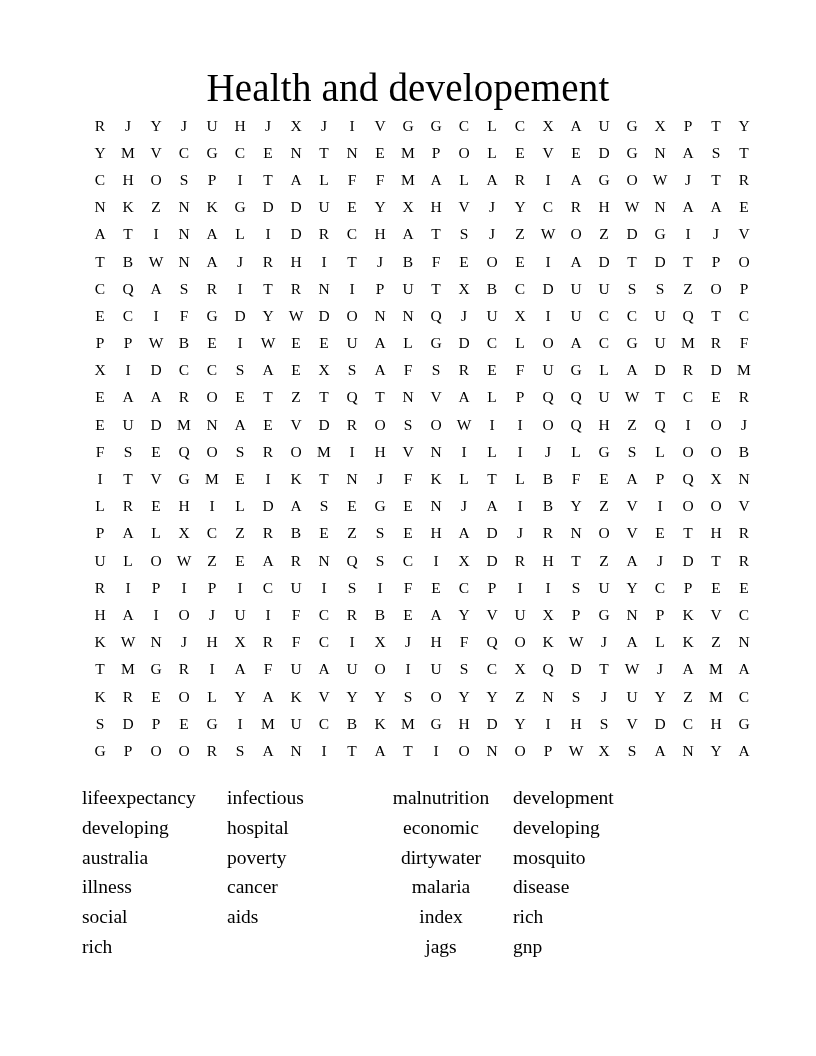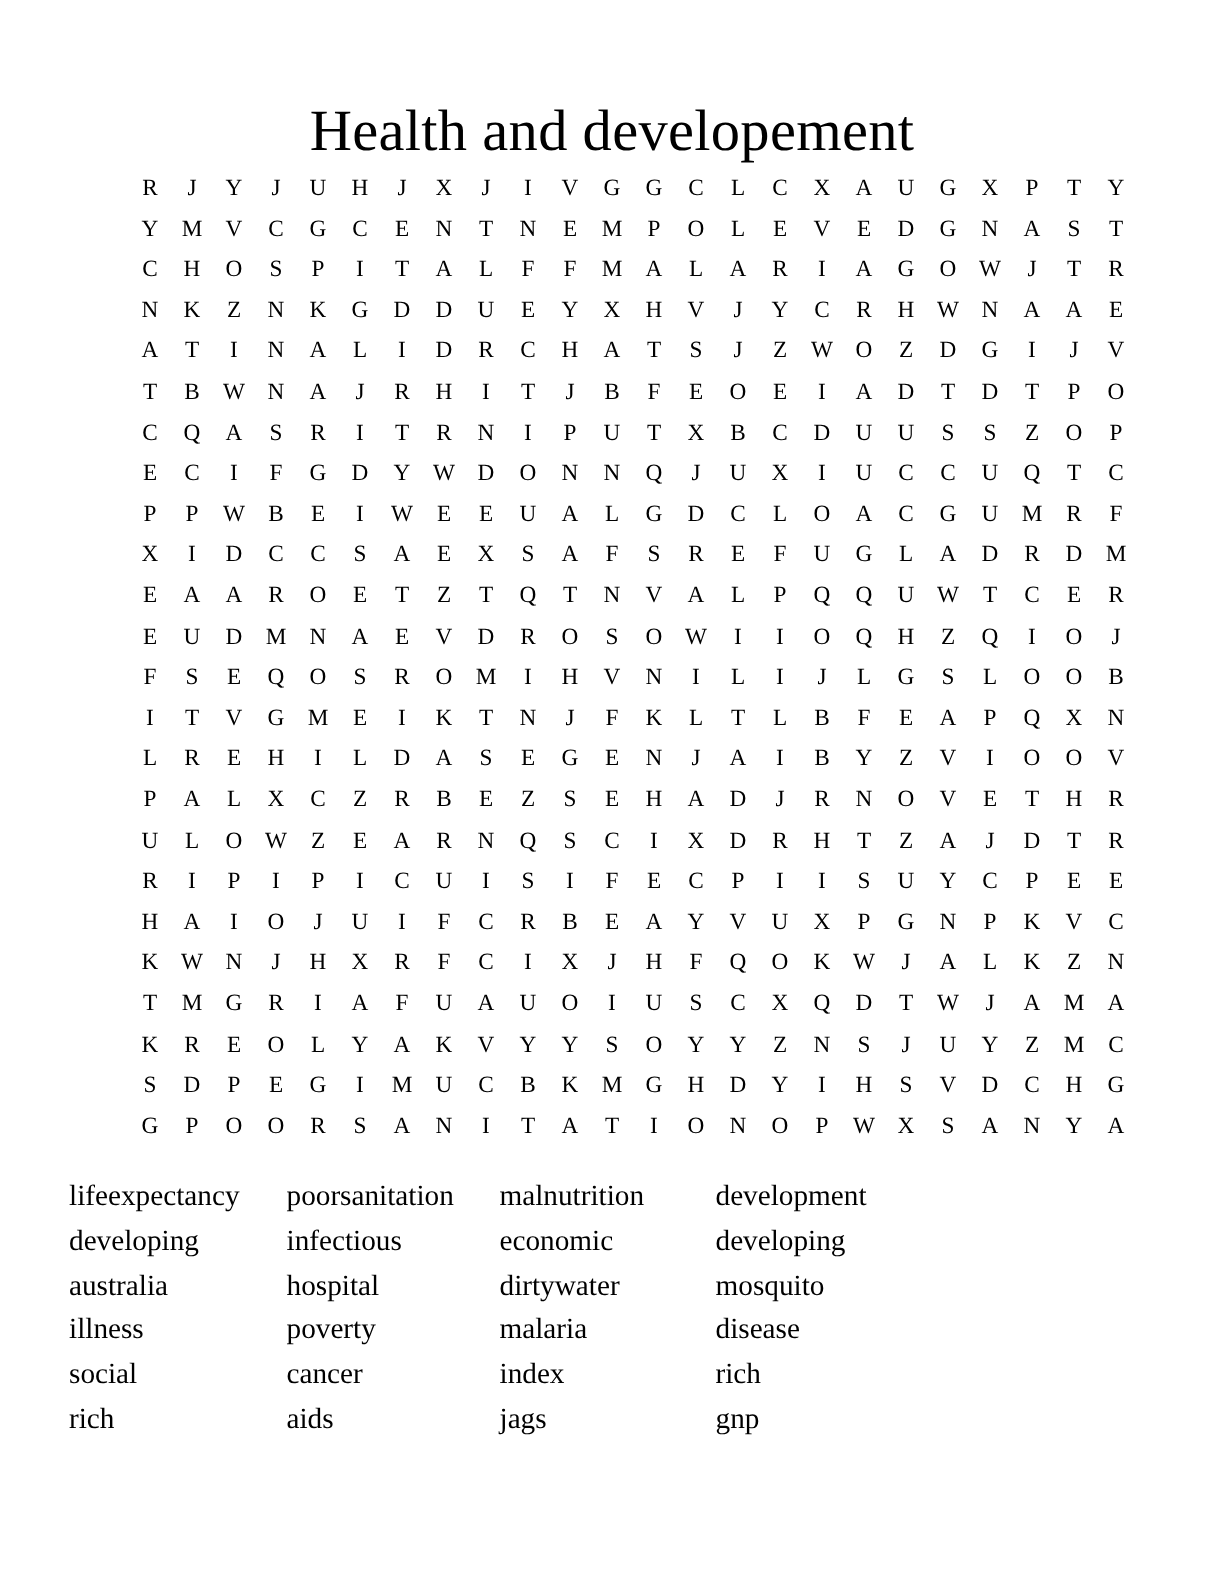--- a/index.html
+++ b/index.html
@@ -61,23 +61,23 @@
     left: 46px;
     width: 740px;
     display: flex;
     flex-direction: row;
     align-items: flex-start;
   }
   .word-col {
     display: flex;
     flex-direction: column;
   }
-  .word-col.c0 { width: 145px; }
+  .word-col.c0 { width: 145px; margin-left: 36px; }
   .word-col.c1 { width: 142px; }
-  .word-col.c2 { width: 144px; }
+  .word-col.c2 { width: 144px; text-align: center; }
   .word-col.c3 { width: 143px; }
   .word-col.c4 { width: 160px; }
   .word {
     font-size: 19.5px;
     line-height: 29.8px;
     white-space: nowrap;
     font-family: "Liberation Serif", "DejaVu Serif", serif;
   }
 </style>
 </head>
@@ -717,21 +717,20 @@
   <div class="wordlist" id="word-list">
       <div class="word-col c0">
         <div class="word">lifeexpectancy</div>
         <div class="word">developing</div>
         <div class="word">australia</div>
         <div class="word">illness</div>
         <div class="word">social</div>
         <div class="word">rich</div>
       </div>
       <div class="word-col c1">
-        <div class="word">poorsanitation</div>
         <div class="word">infectious</div>
         <div class="word">hospital</div>
         <div class="word">poverty</div>
         <div class="word">cancer</div>
         <div class="word">aids</div>
       </div>
       <div class="word-col c2">
         <div class="word">malnutrition</div>
         <div class="word">economic</div>
         <div class="word">dirtywater</div>

